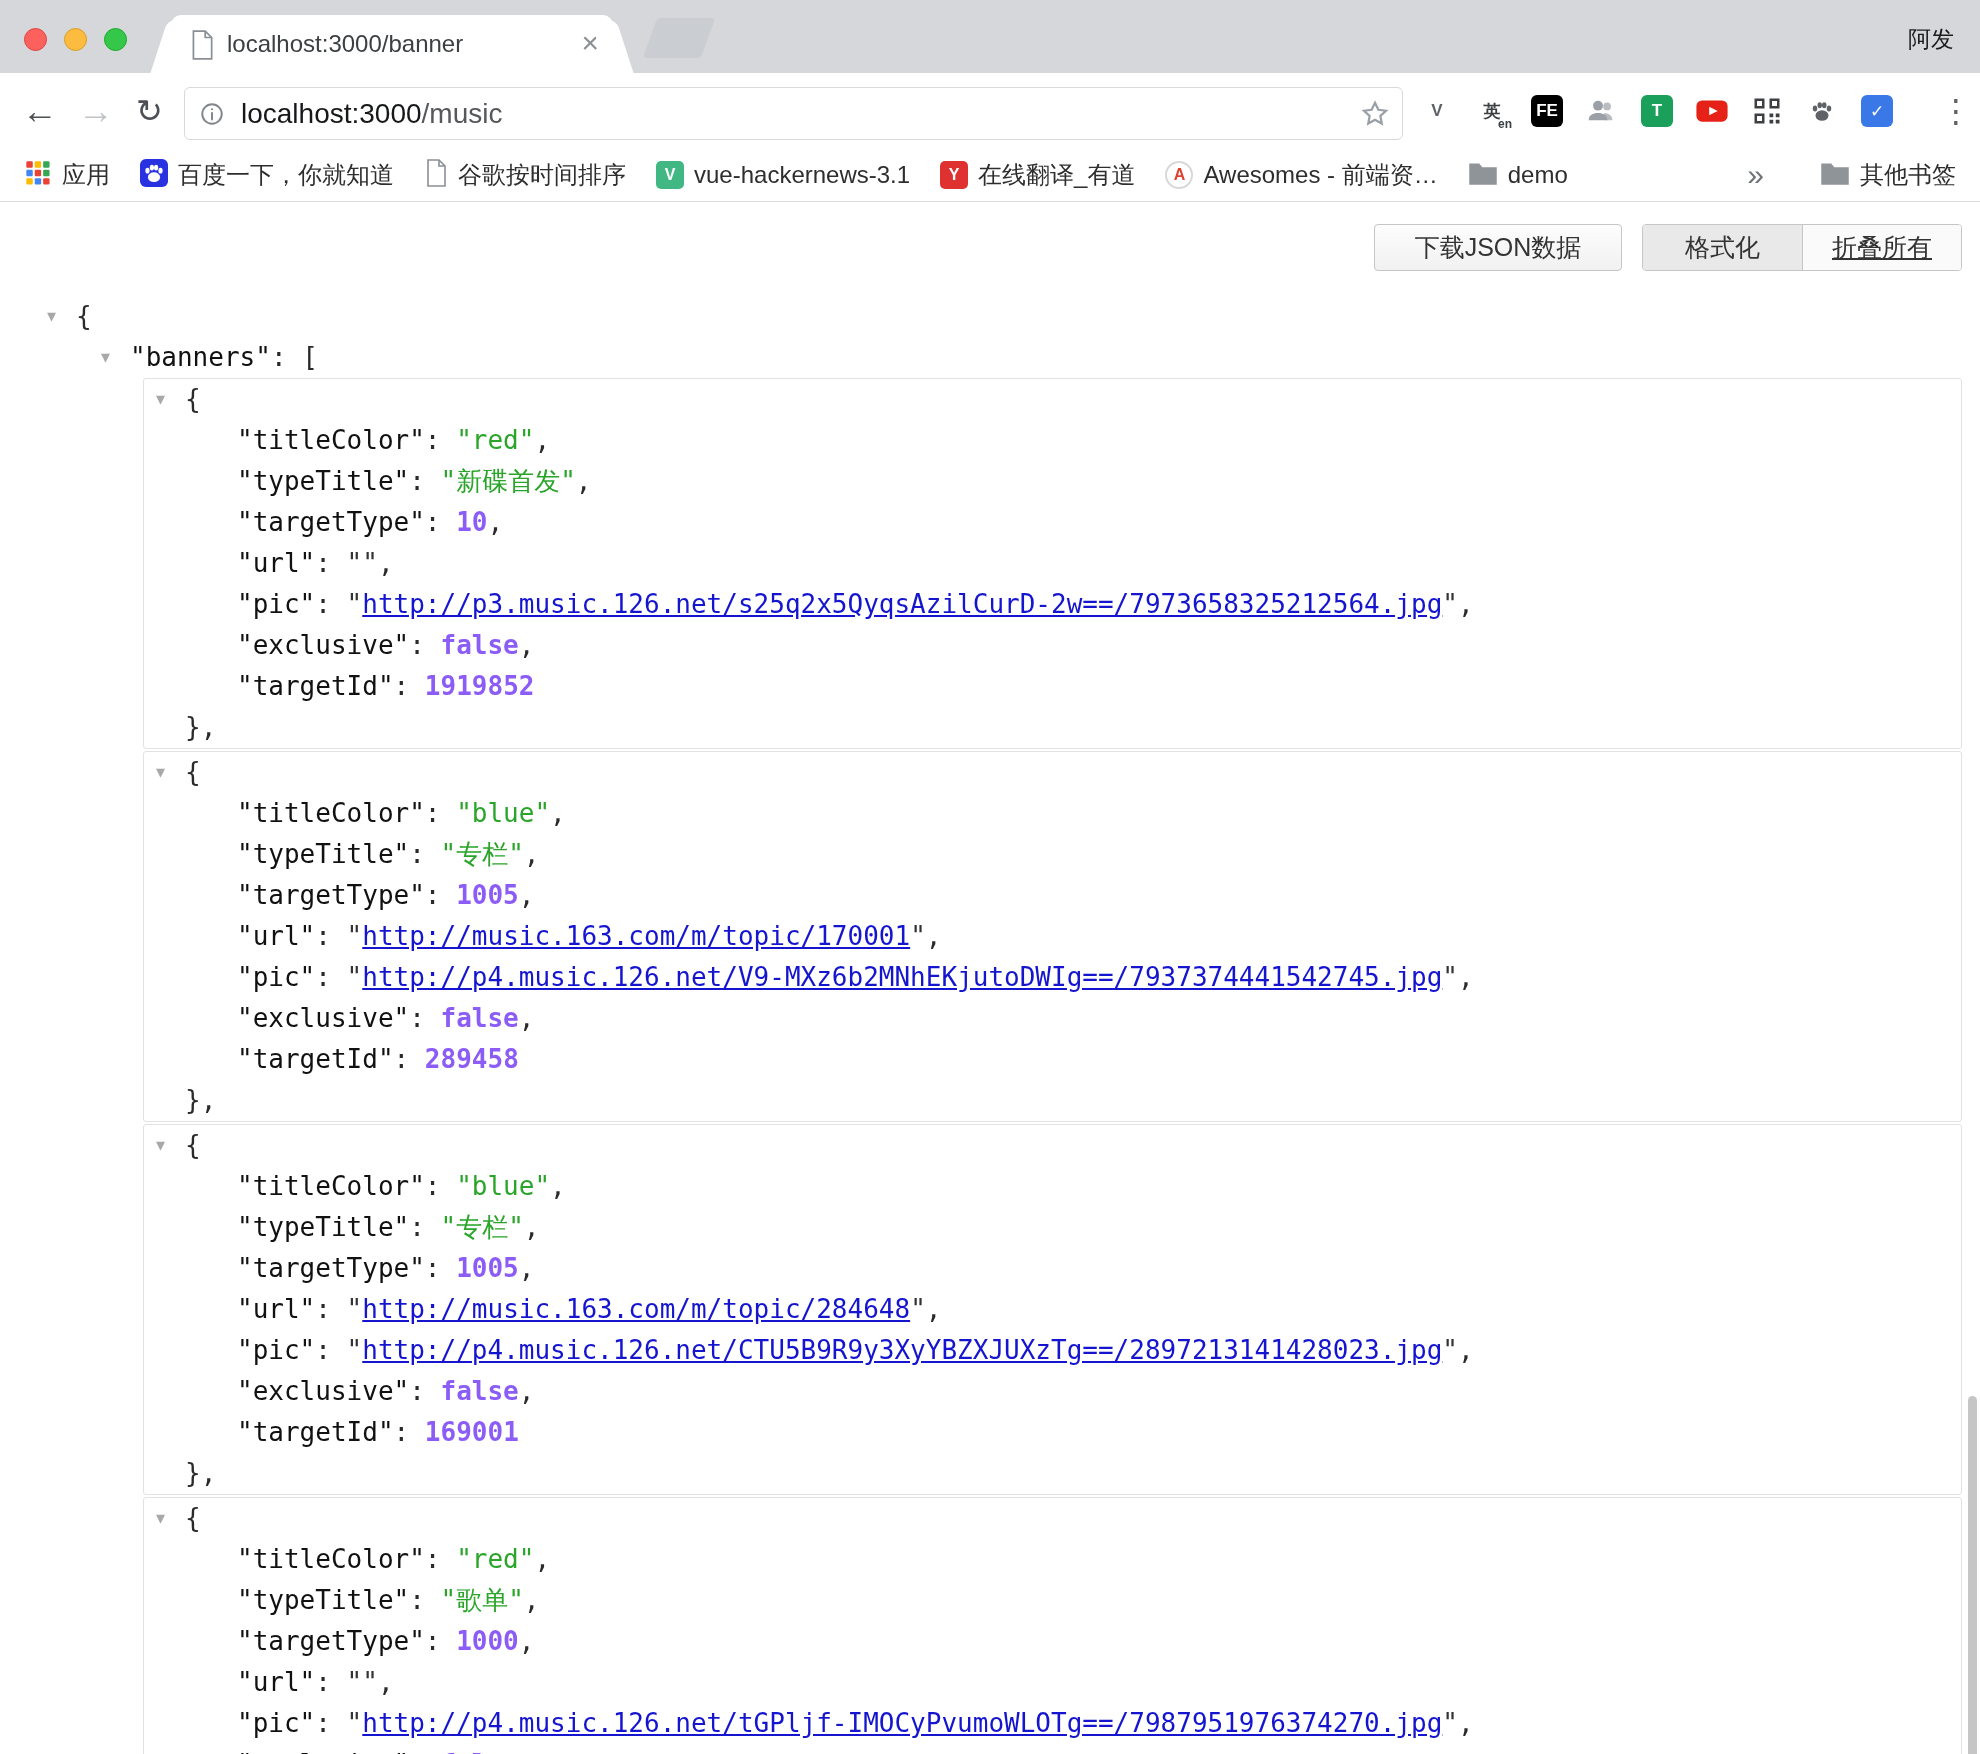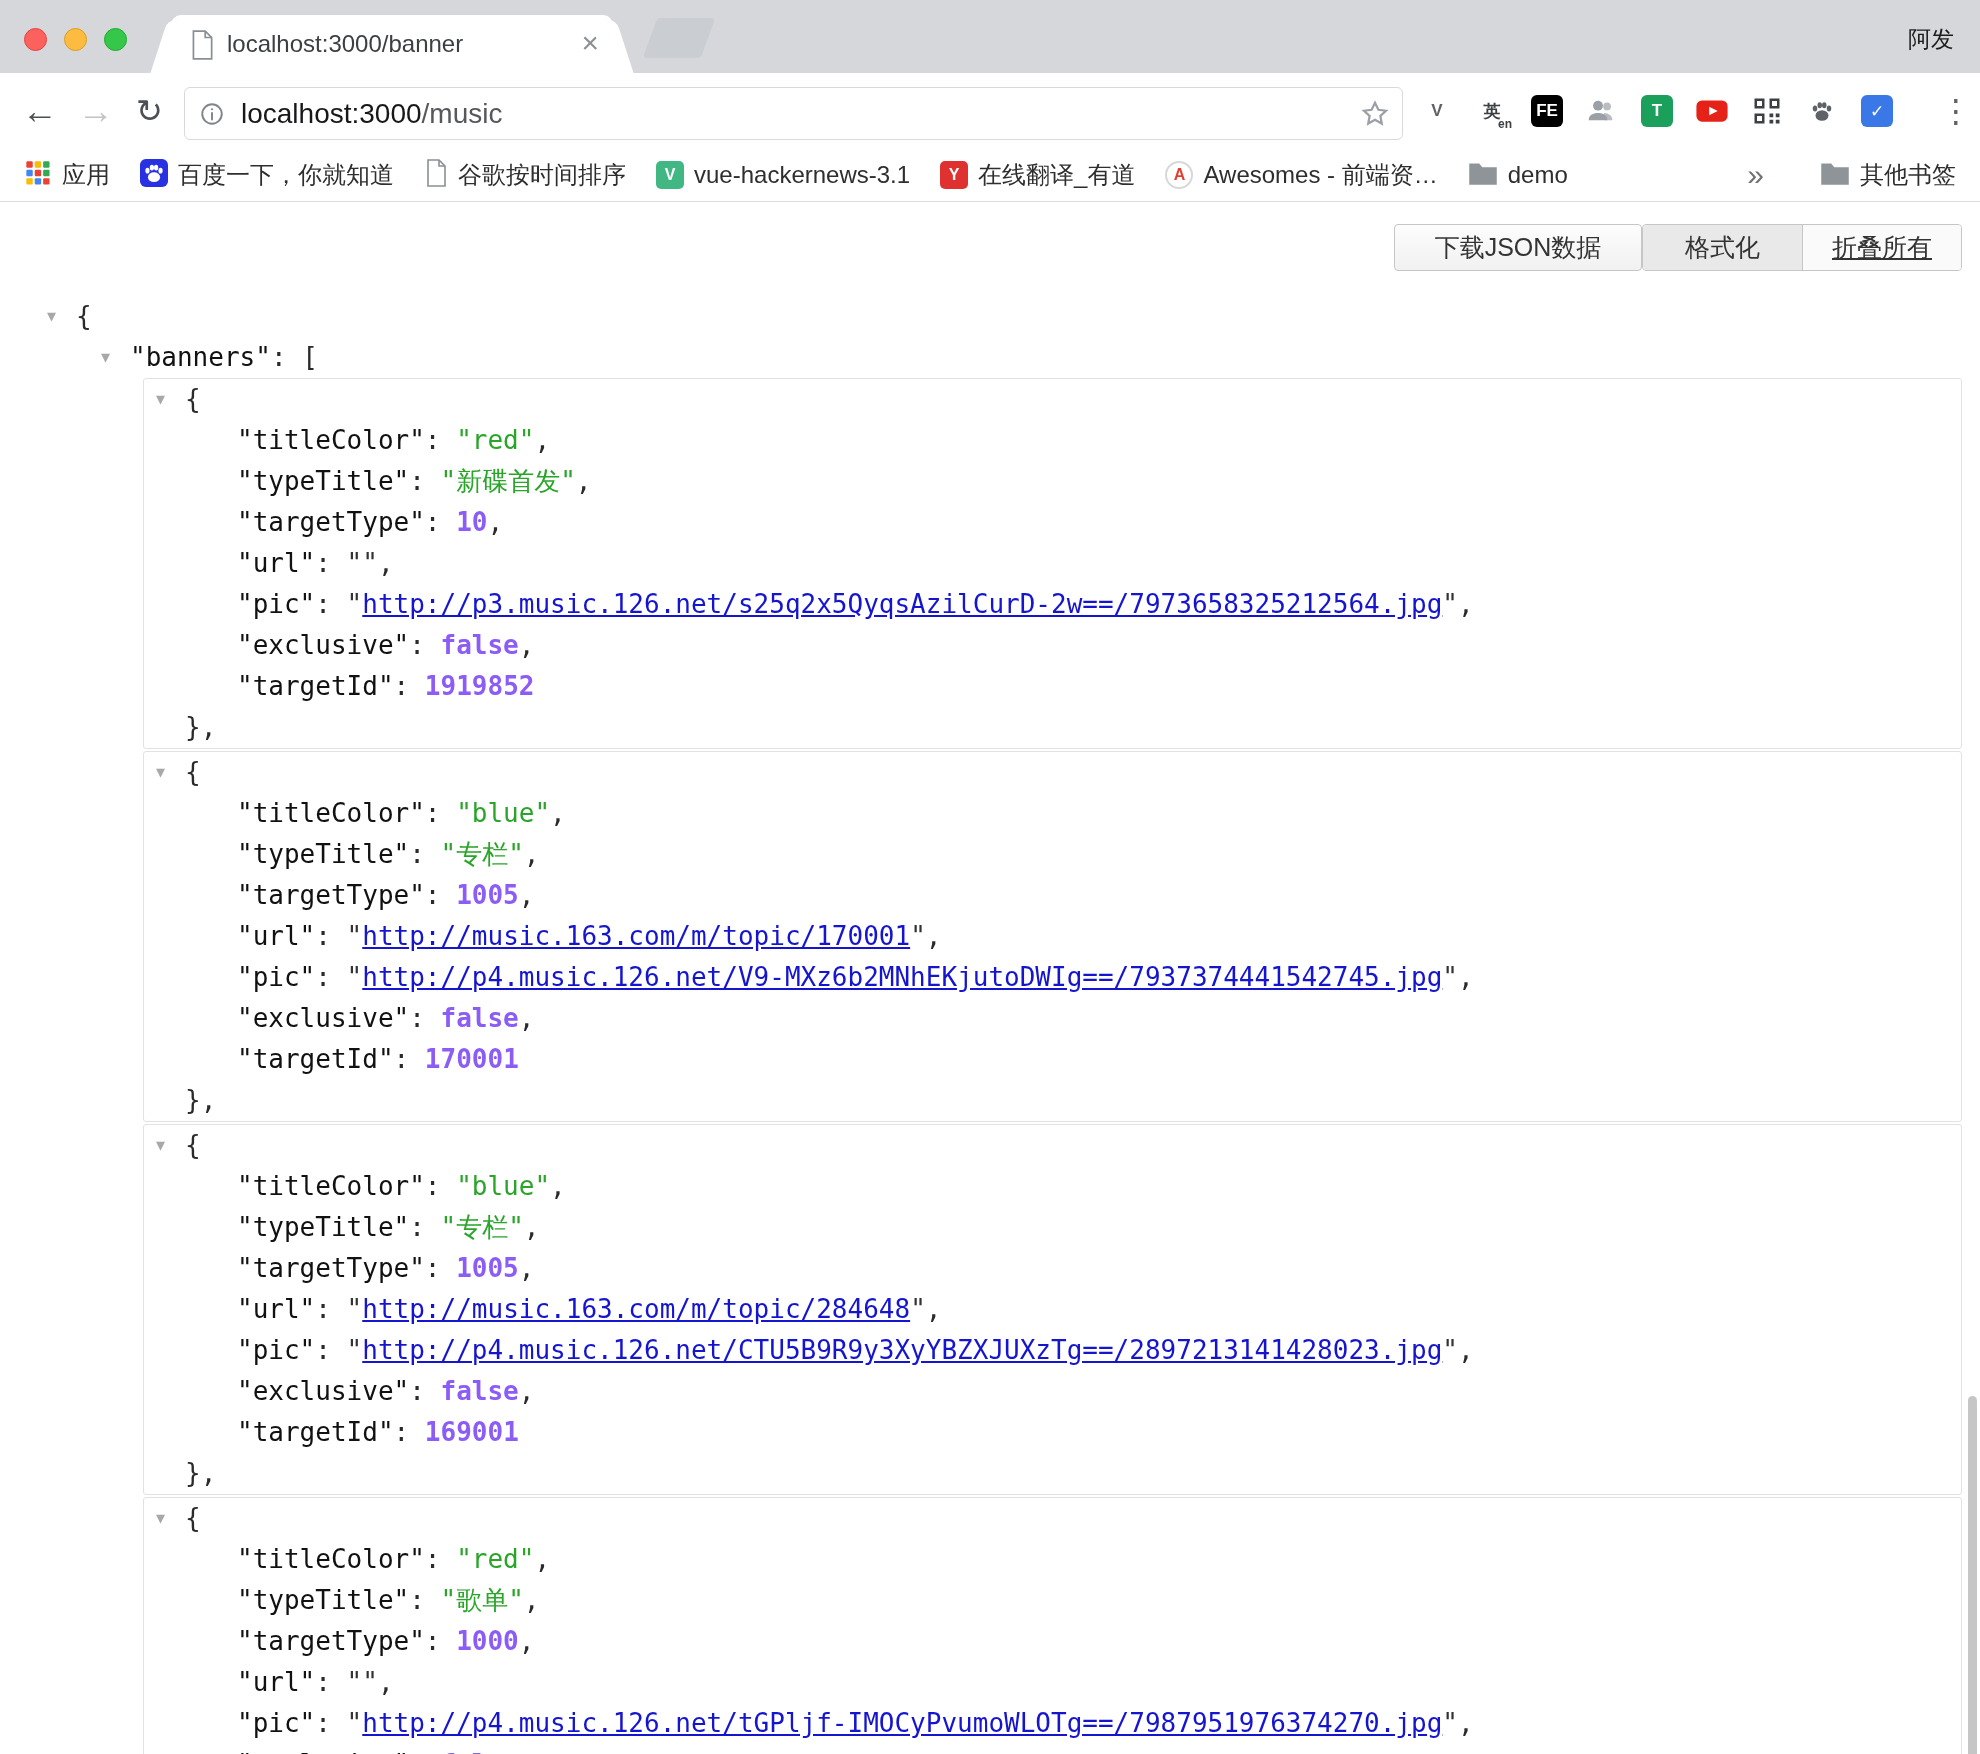--- a/index.html
+++ b/index.html
@@ -52,21 +52,21 @@
   .bookmarks { height:53px; background:#fff; border-bottom:1px solid #dcdcdc;
                display:flex; align-items:center; padding:0 24px; gap:30px; }
   .bm { display:flex; align-items:center; gap:10px; white-space:nowrap; }
   .bm-label { font-size:24px; color:#2e2e2e; }
   .bm .chip { width:28px; height:28px; font-size:16px; border-radius:5px; }
   .bm-overflow { margin-left:auto; font-size:30px; color:#6f7378; }
   .bm-other { display:flex; align-items:center; gap:10px; margin-left:26px; }
 
   
   .content { position:relative; height:1552px; background:#fff; overflow:hidden; }
-  .btn-row { position:absolute; top:22px; right:18px; display:flex; z-index:2; }
+  .btn-row { position:absolute; top:22px; right:18px; display:flex; gap:20px; z-index:2; }
   .dl-btn { width:248px; height:47px; border:1px solid #c6c6c6; border-radius:4px;
             background:linear-gradient(#fdfdfd,#f1f1f1); font-size:25px; color:#333;
             font-family:inherit; }
   .seg { display:flex; border:1px solid #c6c6c6; border-radius:4px; overflow:hidden; height:47px; }
   .seg-btn { width:159px; border:none; background:#fafafa; font-size:25px; color:#333; font-family:inherit; }
   .seg-btn.active { background:#e9e9e9; }
   .seg-btn + .seg-btn { border-left:1px solid #c6c6c6;text-decoration:underline; }
 
   
   .json-viewer { padding-top:94px; }
@@ -263,21 +263,21 @@
         <div class="jline" style="padding-left: 41px;"><span>},</span></div>
       </div>
       <div class="jbox">
         <div class="jline" style="padding-left: 41px;"><span class="tri" style="left: 12px;">▼</span><span>{</span></div>
         <div class="jline" style="padding-left: 93px;"><span><span class="jkey">"titleColor"</span>: <span class="jstr">"blue"</span>,</span></div>
         <div class="jline" style="padding-left: 93px;"><span><span class="jkey">"typeTitle"</span>: <span class="jstr">"专栏"</span>,</span></div>
         <div class="jline" style="padding-left: 93px;"><span><span class="jkey">"targetType"</span>: <span class="jnum">1005</span>,</span></div>
         <div class="jline" style="padding-left: 93px;"><span><span class="jkey">"url"</span>: <span class="jq">"</span><a class="jlink">http://music.163.com/m/topic/170001</a><span class="jq">"</span>,</span></div>
         <div class="jline" style="padding-left: 93px;"><span><span class="jkey">"pic"</span>: <span class="jq">"</span><a class="jlink">http://p4.music.126.net/V9-MXz6b2MNhEKjutoDWIg==/7937374441542745.jpg</a><span class="jq">"</span>,</span></div>
         <div class="jline" style="padding-left: 93px;"><span><span class="jkey">"exclusive"</span>: <span class="jnum">false</span>,</span></div>
-        <div class="jline" style="padding-left: 93px;"><span><span class="jkey">"targetId"</span>: <span class="jnum">170001</span></span></div>
+        <div class="jline" style="padding-left: 93px;"><span><span class="jkey">"targetId"</span>: <span class="jnum">289458</span></span></div>
         <div class="jline" style="padding-left: 41px;"><span>},</span></div>
       </div>
       <div class="jbox">
         <div class="jline" style="padding-left: 41px;"><span class="tri" style="left: 12px;">▼</span><span>{</span></div>
         <div class="jline" style="padding-left: 93px;"><span><span class="jkey">"titleColor"</span>: <span class="jstr">"blue"</span>,</span></div>
         <div class="jline" style="padding-left: 93px;"><span><span class="jkey">"typeTitle"</span>: <span class="jstr">"专栏"</span>,</span></div>
         <div class="jline" style="padding-left: 93px;"><span><span class="jkey">"targetType"</span>: <span class="jnum">1005</span>,</span></div>
         <div class="jline" style="padding-left: 93px;"><span><span class="jkey">"url"</span>: <span class="jq">"</span><a class="jlink">http://music.163.com/m/topic/284648</a><span class="jq">"</span>,</span></div>
         <div class="jline" style="padding-left: 93px;"><span><span class="jkey">"pic"</span>: <span class="jq">"</span><a class="jlink">http://p4.music.126.net/CTU5B9R9y3XyYBZXJUXzTg==/2897213141428023.jpg</a><span class="jq">"</span>,</span></div>
         <div class="jline" style="padding-left: 93px;"><span><span class="jkey">"exclusive"</span>: <span class="jnum">false</span>,</span></div>

